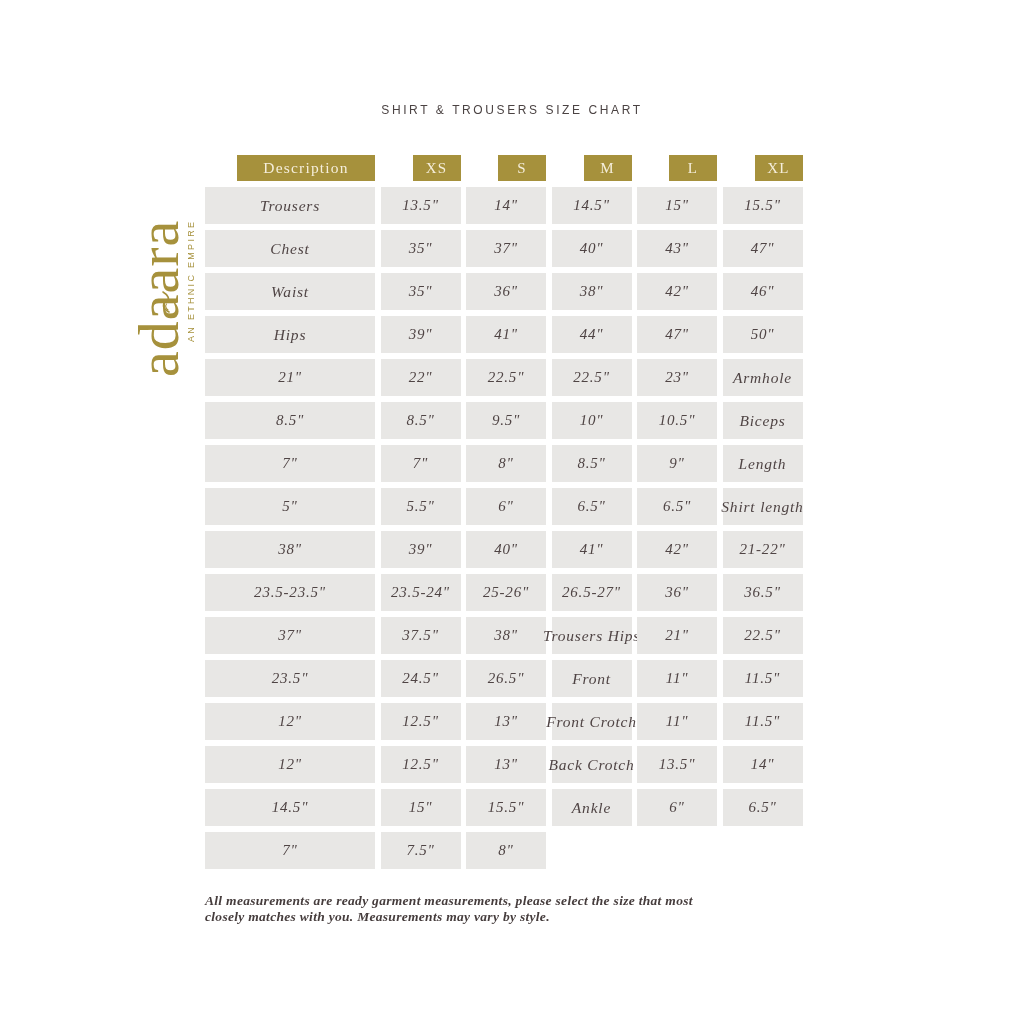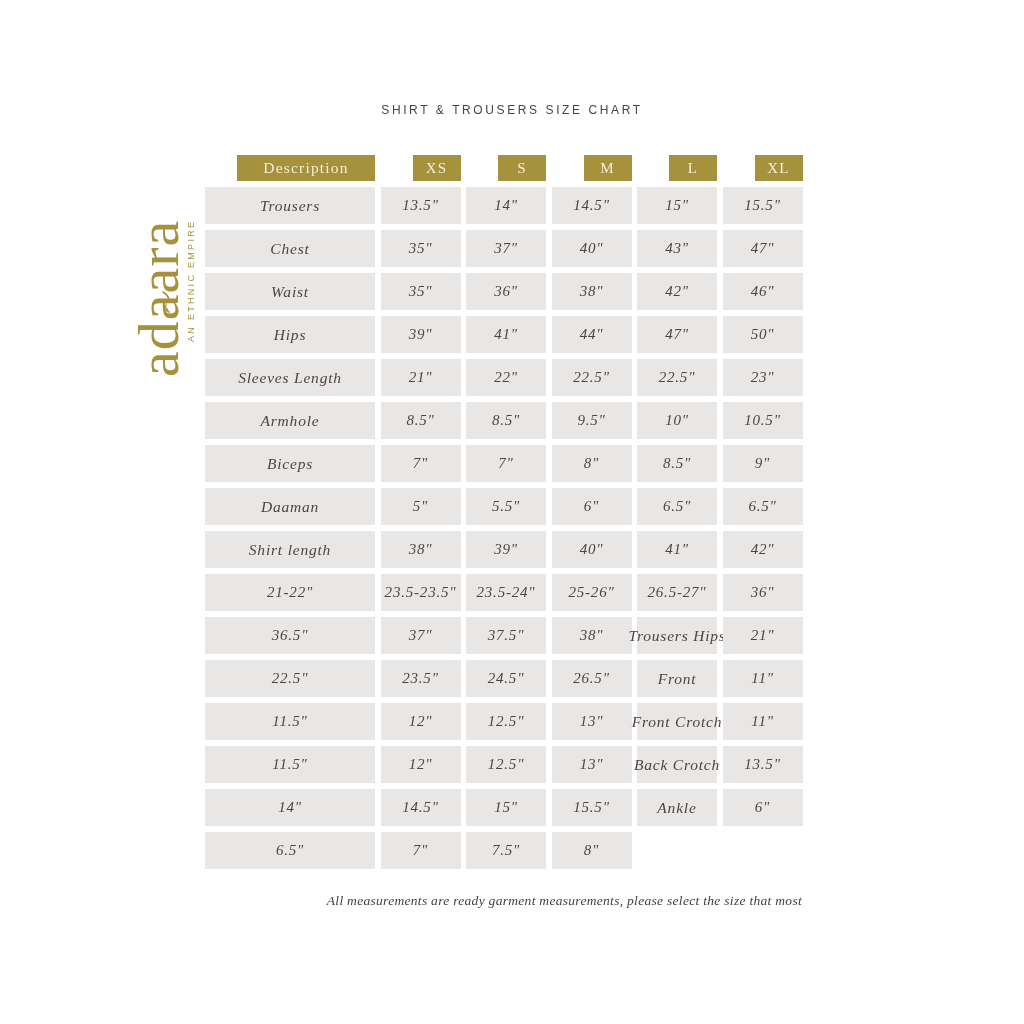--- a/index.html
+++ b/index.html
@@ -91,26 +91,27 @@
     font-style:italic;
     letter-spacing:0.8px;
   }
   .cell.desc{font-size:15.5px;}
   .cell.val{font-size:15px;}
   
   .note{
     position:absolute;
     left:205px;top:893px;
     width:597px;
-    text-align:right;
+    text-align:left;
     font-style:italic;
     font-size:13.5px;
     line-height:1.18;
     letter-spacing:0.3px;
     color:var(--note-text);
+    font-weight:bold;
   }
 </style>
 </head>
 <body>
 
 <h1 class="page-title">SHIRT &amp; TROUSERS SIZE CHART</h1>
 
 <div class="logo-word"><span>ad</span><span class="accent-wrap"><span class="ornament"><svg viewBox="0 0 24 12" width="24" height="12">
           <path d="M2 9 C6 2, 10 2, 13 7 C15 10, 19 8, 22 3" fill="none" stroke="#a6913c" stroke-width="1.6" stroke-linecap="round"></path>
           <path d="M4 8 C6 5.5, 8 5, 10 6.5" fill="none" stroke="#a6913c" stroke-width="1.1" stroke-linecap="round"></path>
@@ -142,39 +143,38 @@
     <div class="cell data val">36"</div>
     <div class="cell data val">38"</div>
     <div class="cell data val">42"</div>
     <div class="cell data val">46"</div>
     <div class="cell data desc">Hips</div>
     <div class="cell data val">39"</div>
     <div class="cell data val">41"</div>
     <div class="cell data val">44"</div>
     <div class="cell data val">47"</div>
     <div class="cell data val">50"</div>
-    <div class="cell data desc">Sleeves Length</div>
     <div class="cell data val">21"</div>
     <div class="cell data val">22"</div>
     <div class="cell data val">22.5"</div>
     <div class="cell data val">22.5"</div>
     <div class="cell data val">23"</div>
     <div class="cell data desc">Armhole</div>
     <div class="cell data val">8.5"</div>
     <div class="cell data val">8.5"</div>
     <div class="cell data val">9.5"</div>
     <div class="cell data val">10"</div>
     <div class="cell data val">10.5"</div>
     <div class="cell data desc">Biceps</div>
     <div class="cell data val">7"</div>
     <div class="cell data val">7"</div>
     <div class="cell data val">8"</div>
     <div class="cell data val">8.5"</div>
     <div class="cell data val">9"</div>
-    <div class="cell data desc">Daaman</div>
+    <div class="cell data desc">Length</div>
     <div class="cell data val">5"</div>
     <div class="cell data val">5.5"</div>
     <div class="cell data val">6"</div>
     <div class="cell data val">6.5"</div>
     <div class="cell data val">6.5"</div>
     <div class="cell data desc">Shirt length</div>
     <div class="cell data val">38"</div>
     <div class="cell data val">39"</div>
     <div class="cell data val">40"</div>
     <div class="cell data val">41"</div>
@@ -216,13 +216,14 @@
     <div class="cell data desc">Ankle</div>
     <div class="cell data val">6"</div>
     <div class="cell data val">6.5"</div>
     <div class="cell data val">7"</div>
     <div class="cell data val">7.5"</div>
     <div class="cell data val">8"</div>
   </div>
 
 <div class="note">
   <div>All measurements are ready garment measurements, please select the size that most</div>
+  <div>closely matches with you. Measurements may vary by style.</div>
 </div>
 
 </body></html>

